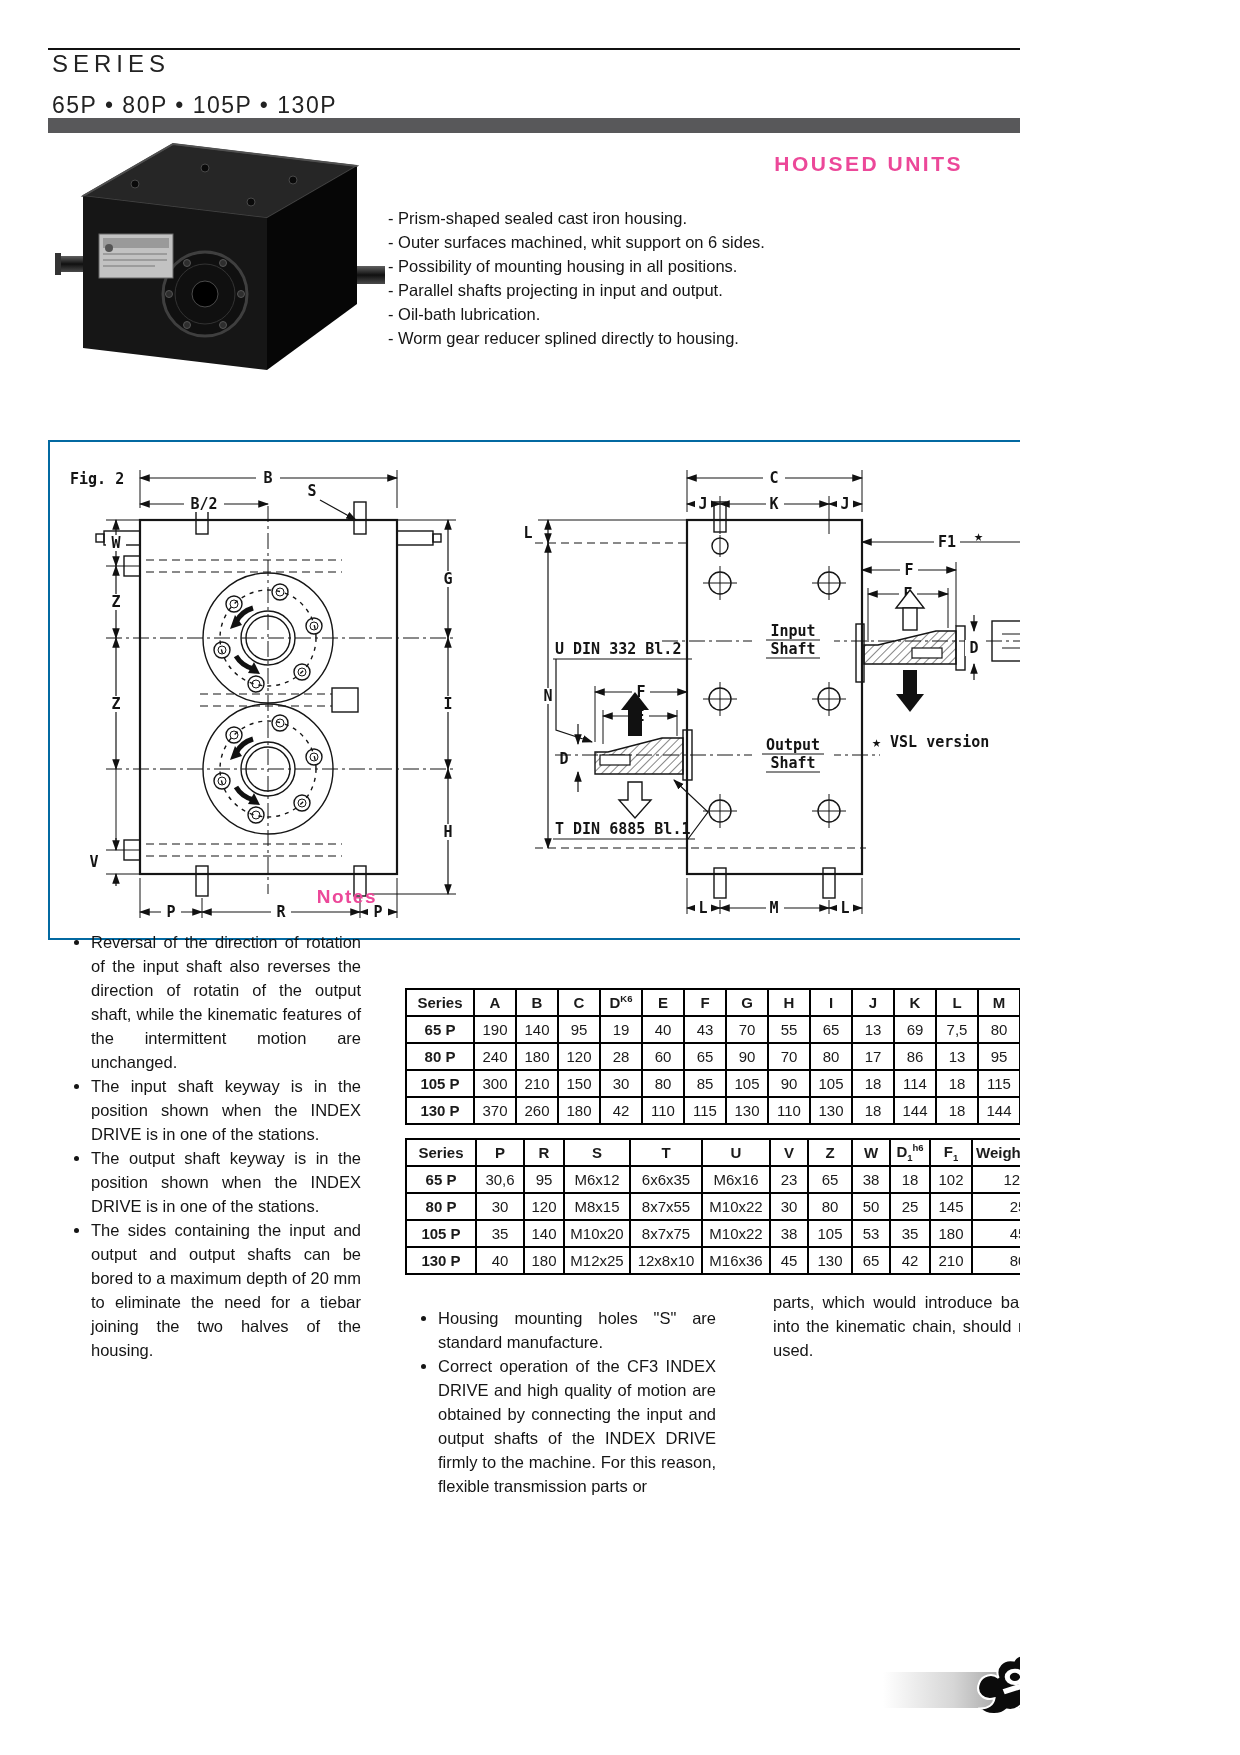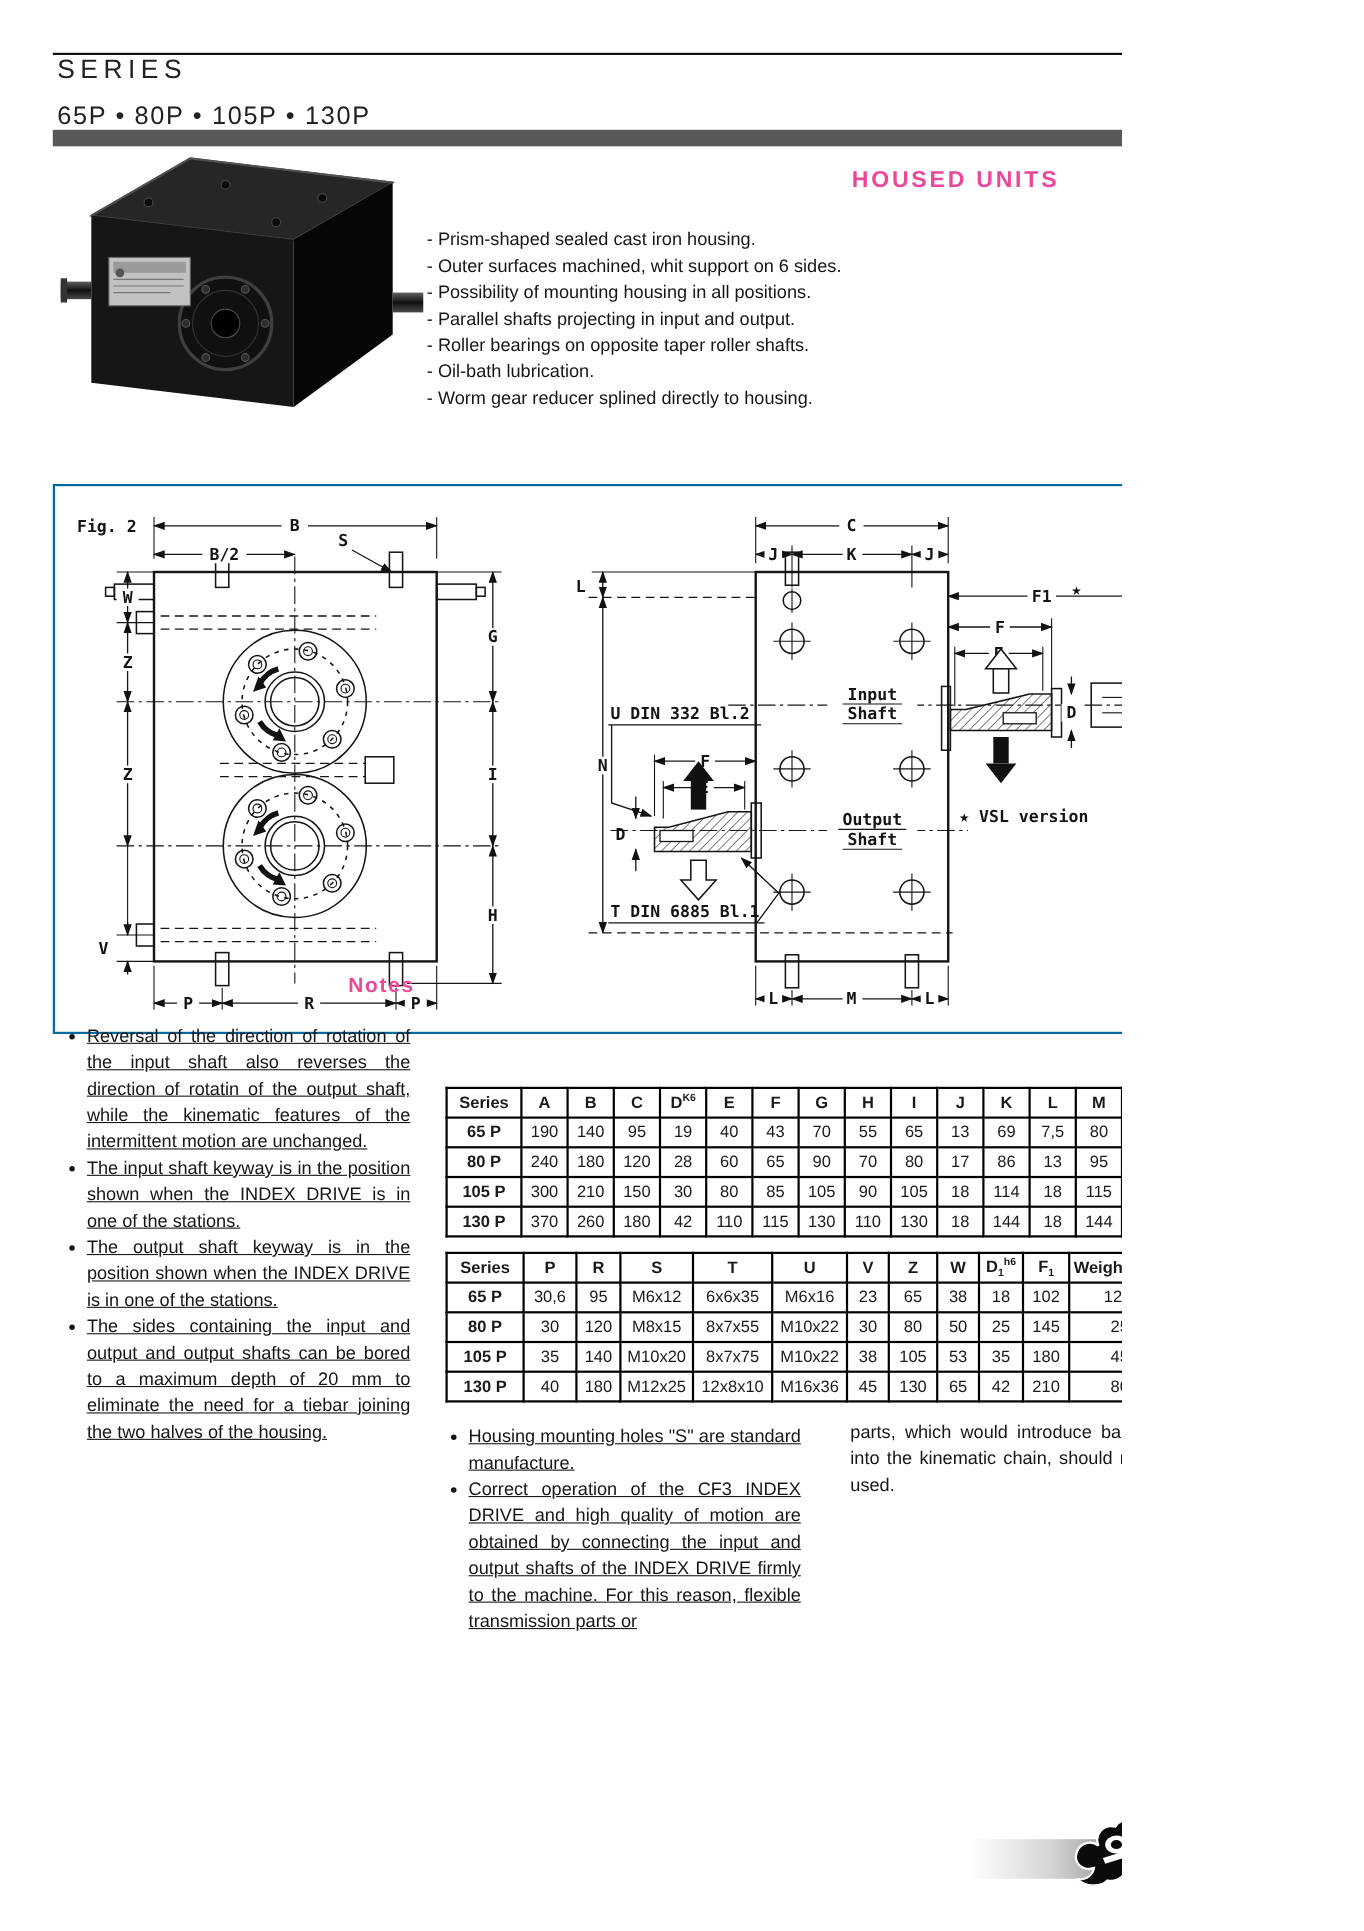--- a/index.html
+++ b/index.html
@@ -14,21 +14,21 @@
   .header-bar{left:48px;top:118px;width:1015px;height:15px;background:#58585a;}
   .photo{left:55px;top:126px;width:330px;height:266px;}
   .sec-heading{font-size:21px;font-weight:bold;letter-spacing:2.5px;color:#ec4899;text-align:right;}
   .housed{left:388px;top:152px;width:575px;}
   .plain-list{list-style:none;margin:30px 0 0 0;padding:0;}
   .plain-list li{font-size:16.5px;line-height:24px;color:#151515;}
   .figbox{left:48px;top:440px;width:1011px;height:496px;border:2px solid #0369a1;}
   .figsvg{position:absolute;left:0;top:0;width:1011px;height:496px;}
   .notes{left:55px;top:886px;width:322px;}
   .notes-h{font-size:19px;letter-spacing:1.5px;}
-  .dot-list{list-style:disc outside;margin:4px;padding:0 0 0 20px;text-align:justify;text-decoration:underline;}
+  .dot-list{list-style:disc outside;margin:16px;padding:0 0 0 20px;text-align:justify;}
   .dot-list li{font-size:16.5px;line-height:24px;color:#151515;}
   .notes .dot-list{margin-top:22px;}
   table.dims{position:absolute;border-collapse:collapse;table-layout:fixed;width:658px;
              background:#fff;}
   table.dims th,table.dims td{border:2px solid #000;text-align:center;font-size:15px;
              padding:2px 1px;height:21px;line-height:1.2;font-family:"Liberation Sans",sans-serif;}
   table.dims th{font-weight:bold;}
   table.dims td{font-weight:normal;}
   table.dims sup{font-size:9.5px;}
   table.dims sub{font-size:9.5px;}
@@ -106,21 +106,20 @@
     </g>
   </svg>
 
   <div class="abs housed">
     <div class="sec-heading">HOUSED UNITS</div>
     <ul class="plain-list">
         <li>- Prism-shaped sealed cast iron housing.</li>
         <li>- Outer surfaces machined, whit support on 6 sides.</li>
         <li>- Possibility of mounting housing in all positions.</li>
         <li>- Parallel shafts projecting in input and output.</li>
-        <li>- Roller bearings on opposite taper roller shafts.</li>
         <li>- Oil-bath lubrication.</li>
         <li>- Worm gear reducer splined directly to housing.</li>
       </ul>
   </div>
 
   <div class="abs figbox">
     <svg class="figsvg" viewBox="0 0 1011 496">
       <defs>
         <marker id="mA" viewBox="0 0 10 10" refX="9" refY="5" markerWidth="9" markerHeight="9" orient="auto-start-reverse">
           <path d="M0,1.5 L10,5 L0,8.5 z" fill="#111"></path>

